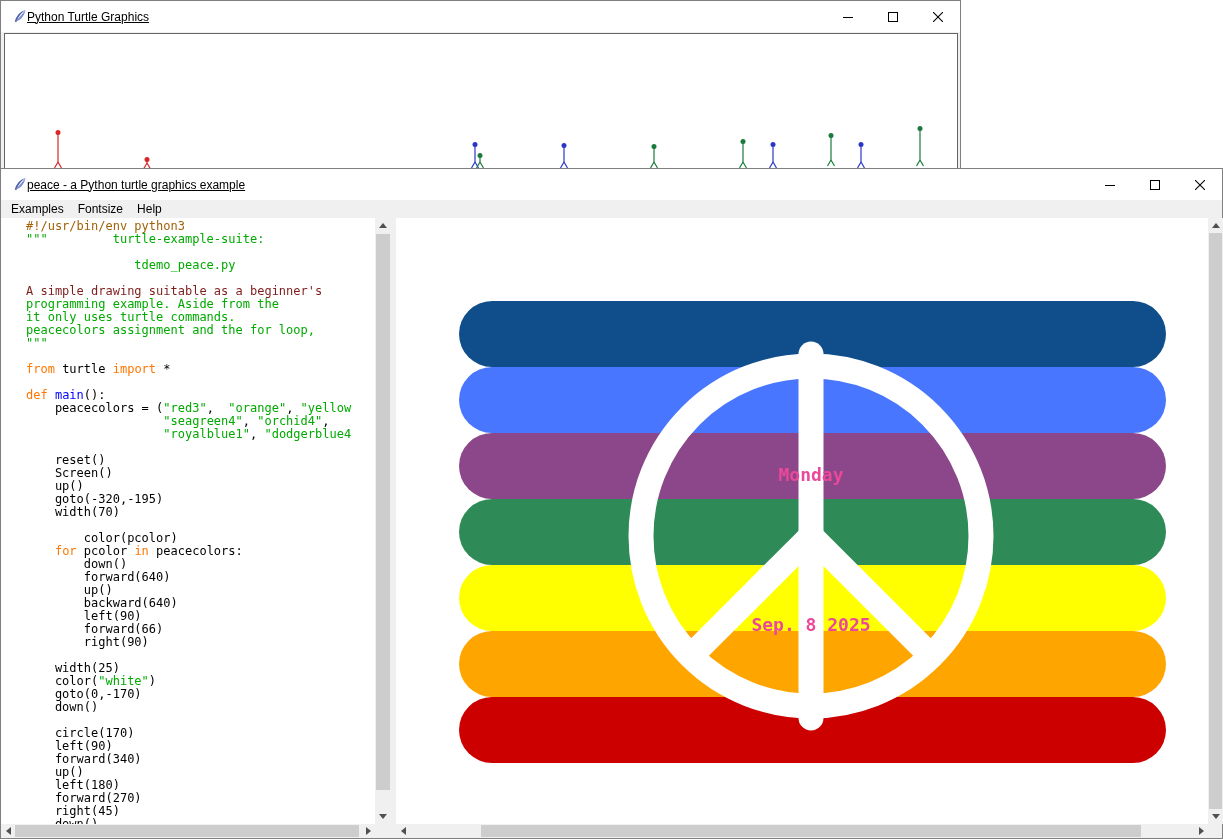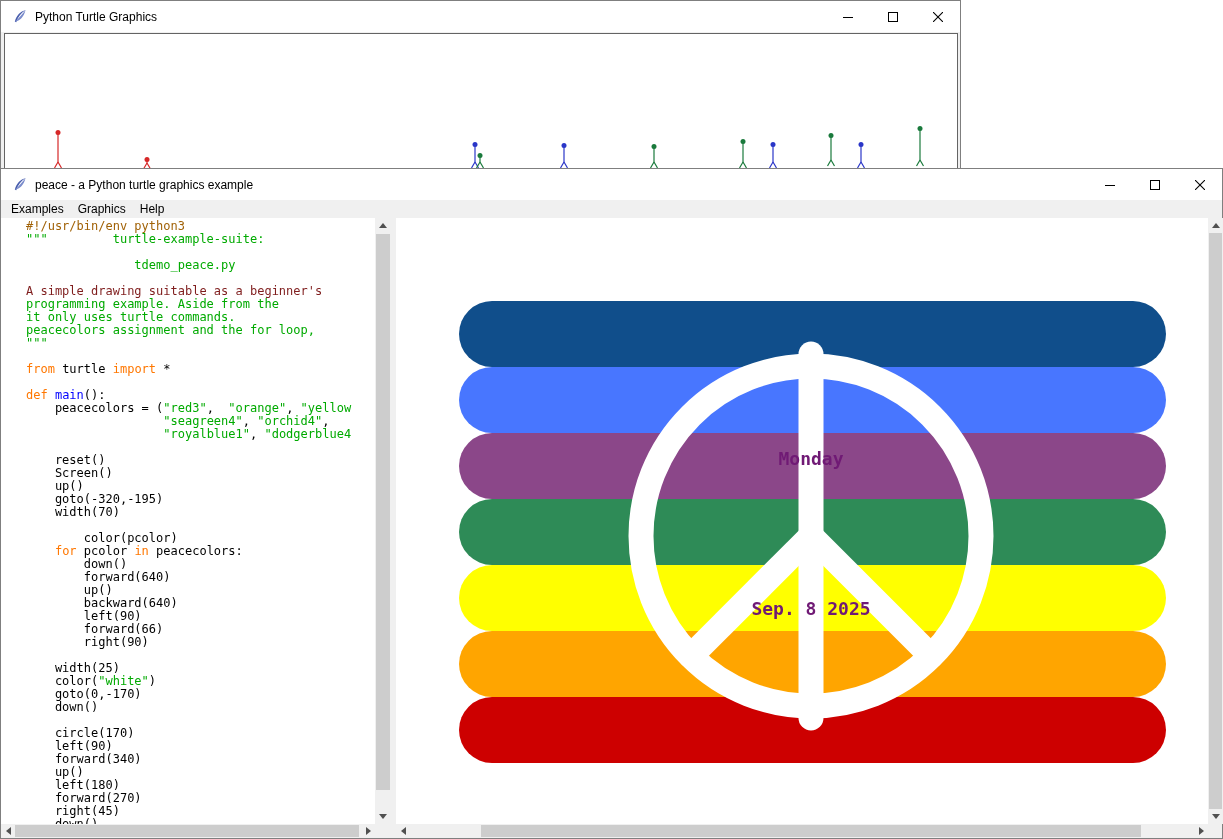--- a/index.html
+++ b/index.html
@@ -6,21 +6,21 @@
   html,body { width:1223px; height:839px; }
   body {
     position:relative; background:#ffffff; overflow:hidden;
     font-family:"Liberation Sans", sans-serif; font-size:12px; color:#000;
   }
   .window { position:absolute; background:#f0f0f0; border:1px solid #7f7f7f; }
   .win1 { left:0; top:0; width:961px; height:430px; z-index:1; }
   .win2 { left:0; top:168px; width:1223px; height:671px; z-index:2; }
 
   .titlebar { height:31px; background:#fff; display:flex; align-items:center; padding-left:10px; }
-  .titlebar .title { font-size:12px; margin-left:8px; white-space:nowrap; }
+  .titlebar .title { font-size:12px; white-space:nowrap;text-decoration:underline; }
   .app-icon { width:16px; height:16px; display:inline-flex; align-items:center; justify-content:center; }
   .controls { margin-left:auto; display:flex; height:100%; }
   .ctrl { width:45px; height:100%; display:flex; align-items:center; justify-content:center; }
   .ctrl svg { display:block; }
 
   
   .canvas1 { position:absolute; left:3px; top:32px; width:954px; height:394px;
              background:#fff; border:1px solid #646464; }
   .figures { position:absolute; left:0; top:0; pointer-events:none; }
 
@@ -51,21 +51,21 @@
   .arr-left { width:0; height:0; border-top:4px solid transparent; border-bottom:4px solid transparent; border-right:5px solid #505050; }
   .arr-right{ width:0; height:0; border-top:4px solid transparent; border-bottom:4px solid transparent; border-left:5px solid #505050; }
 
   
   .canvas2 { position:absolute; left:395px; top:49px; width:812px; height:606px; background:#fff; overflow:hidden; }
   .stripes { position:absolute; left:63px; top:83px; width:707px; }
   .stripe { height:66px; border-radius:33px; }
   .peace { position:absolute; left:0; top:0; }
   .canvas-label { position:absolute; transform:translateX(-50%);
                   font-family:"DejaVu Sans Mono","Liberation Mono",monospace;
-                  font-weight:bold; font-size:18px; color:#701a75; white-space:nowrap; }
+                  font-weight:bold; font-size:18px; color:#ec4899; white-space:nowrap;margin-top:16px; }
   .weekday { left:415px; top:230px; }
   .date { left:415px; top:380px;text-align:right; }
 </style>
 </head>
 <body>
 
 <div class="window win1">
   <div class="titlebar">
     <span class="app-icon">
       <svg width="15" height="15" viewBox="0 0 16 16">
@@ -188,21 +188,21 @@
         <svg width="10" height="10">
             <line x1="0" y1="0" x2="10" y2="10" stroke="#000" stroke-width="1.1"></line>
             <line x1="10" y1="0" x2="0" y2="10" stroke="#000" stroke-width="1.1"></line>
           </svg>
       </div>
     </div>
   </div>
 
   <div class="menubar">
     <span class="menu-item">Examples</span>
-    <span class="menu-item">Graphics</span>
+    <span class="menu-item">Fontsize</span>
     <span class="menu-item">Help</span>
   </div>
 
   <div class="code-pane">
     <div id="code-lines">
         <div class="code-line"><span style="color: #a16207;">#!/usr/bin/env python3</span></div>
         <div class="code-line"><span style="color: rgb(0, 170, 0);">"""         turtle-example-suite:</span></div>
         <div class="code-line"></div>
         <div class="code-line"><span style="color: rgb(0, 170, 0);">               tdemo_peace.py</span></div>
         <div class="code-line"></div>

